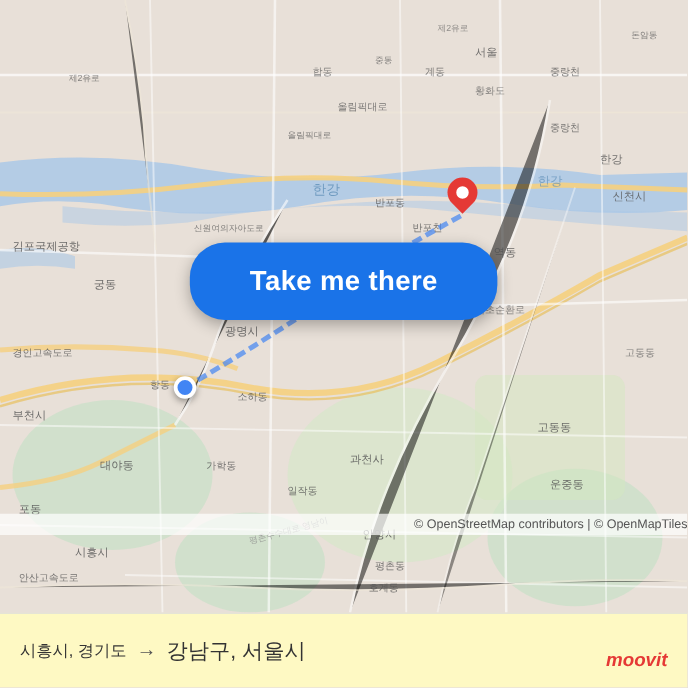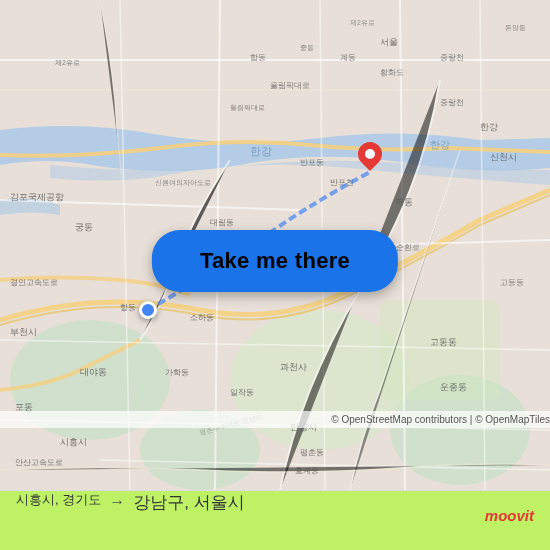--- a/index.html
+++ b/index.html
@@ -81,23 +81,23 @@
       background: white;
       border-radius: 50%;
       top: 7px;
       left: 7px;
     }
 
     
     #bottom-bar {
       width: 550px;
       height: 60px;
-      background: #bef264;
+      background: #fef9c3;
       display: flex;
-      align-items: flex-start;
+      align-items: center;
       padding: 0 16px;
       border-top: 1px solid #ddd;
     }
 
     #route-from {
       font-size: 13px;
       color: #333;
       font-weight: 500;
     }
 
@@ -247,21 +247,21 @@
   
   <div class="location-dot" style="left: 139px; top: 301px;">
   </div>
 
   
   <div class="destination-marker" style="left: 370px; top: 172px;">
     <div class="pin-head"></div>
   </div>
 
   
-  <button id="take-me-there-btn" style="background: rgb(26, 115, 232); color: #000000; margin-top: 36px;">Take me there</button>
+  <button id="take-me-there-btn" style="background: rgb(26, 115, 232); color: #ffffff;">Take me there</button>
 
   
   <div id="attribution">© OpenStreetMap contributors | © OpenMapTiles</div>
 </div>
 
 <div id="bottom-bar">
   <span id="route-from">시흥시, 경기도</span>
   <span id="route-arrow">→</span>
   <span id="route-to">강남구, 서울시</span>
 

